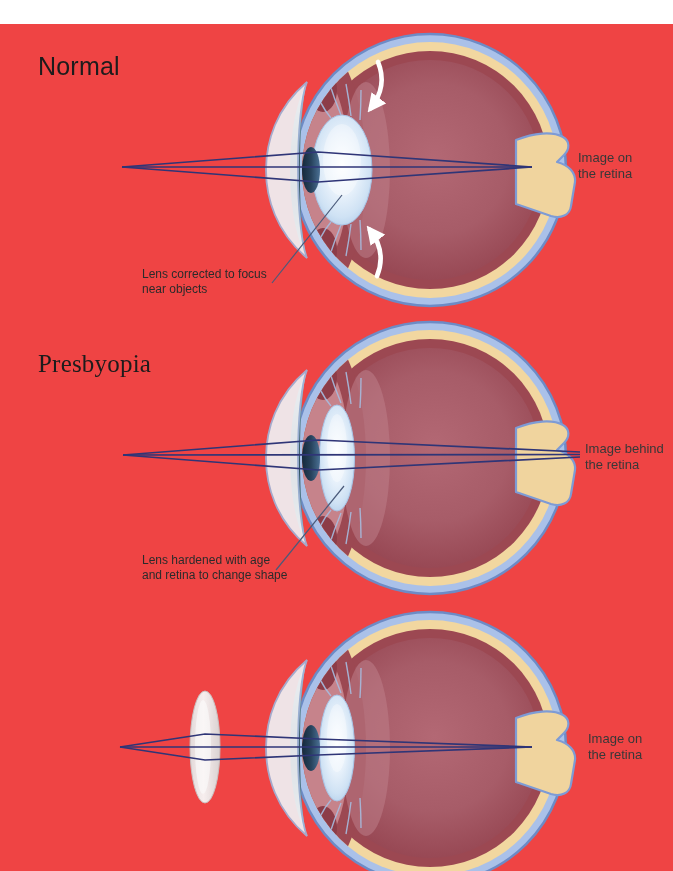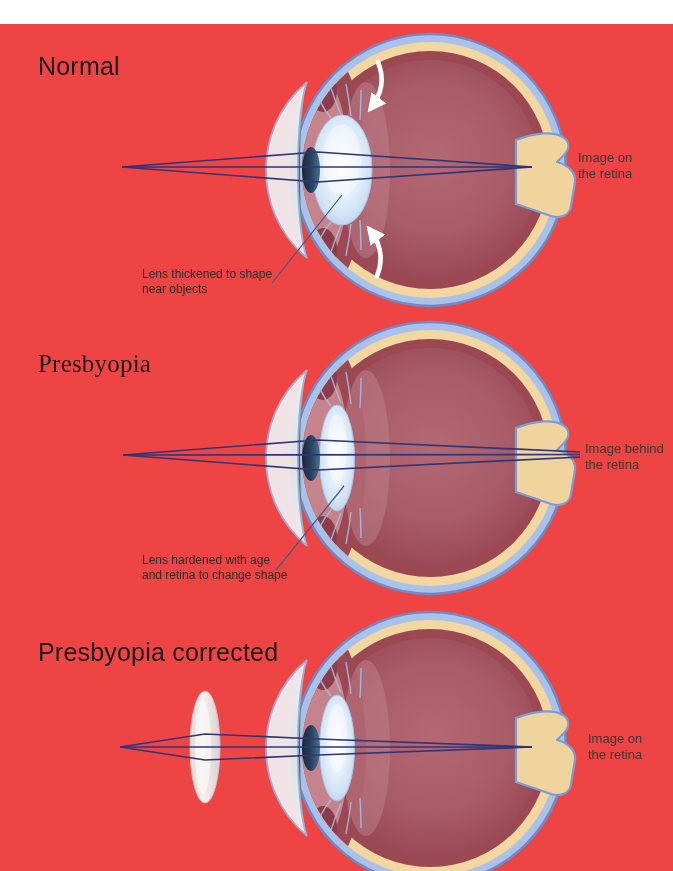--- a/index.html
+++ b/index.html
@@ -150,28 +150,27 @@
       </g>
       <g fill="none" stroke="#2f3577" stroke-width="1.7">
         <path d="M 120,145 L 205,132 L 318,137 L 532,145"></path>
         <path d="M 120,145 L 532,145"></path>
         <path d="M 120,145 L 205,158 L 318,153 L 532,145"></path>
       </g>
     </g>
   </svg>
 
   <div class="label panel-title" style="left:38px;top:28px;">Normal</div>
-  <div class="label lens-caption" style="left:142px;top:243px;width:140px;">Lens thickened to shape
+  <div class="label lens-caption" style="left:142px;top:243px;width:140px;">Lens corrected to focus
 near objects</div>
   <div class="label result-caption" style="left:578px;top:126px;width:90px;">Image on
 the retina</div>
 
   <div class="label panel-title" style="left:38px;top:326px;font-family:Liberation Serif, serif;">Presbyopia</div>
   <div class="label lens-caption" style="left:142px;top:529px;width:170px;">Lens hardened with age
 and retina to change shape</div>
   <div class="label result-caption" style="left:585px;top:417px;width:90px;">Image behind
 the retina</div>
 
-  <div class="label panel-title" style="left:38px;top:614px;">Presbyopia corrected</div>
   <div class="label result-caption" style="left:588px;top:707px;width:90px;">Image on
 the retina</div>
 
 </div>
 
 </body></html>

